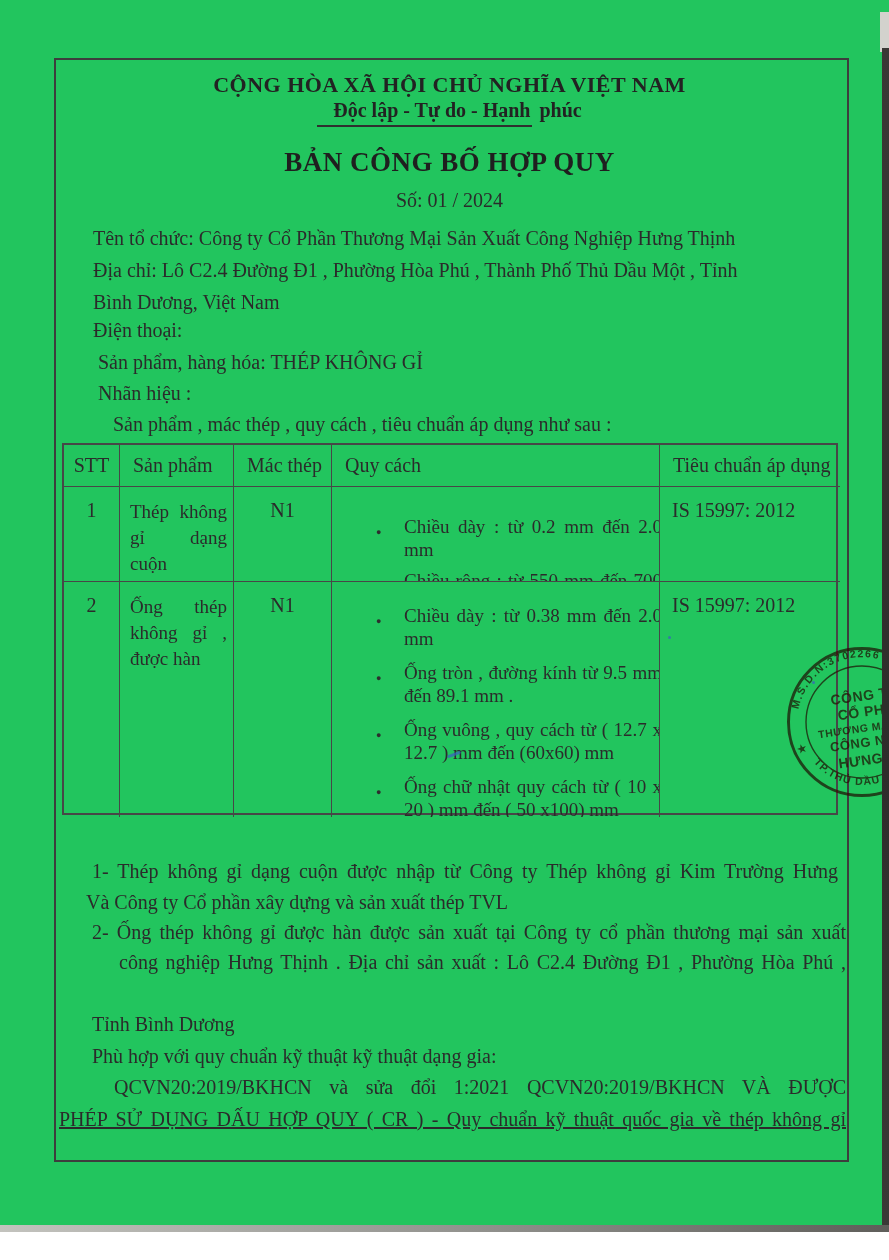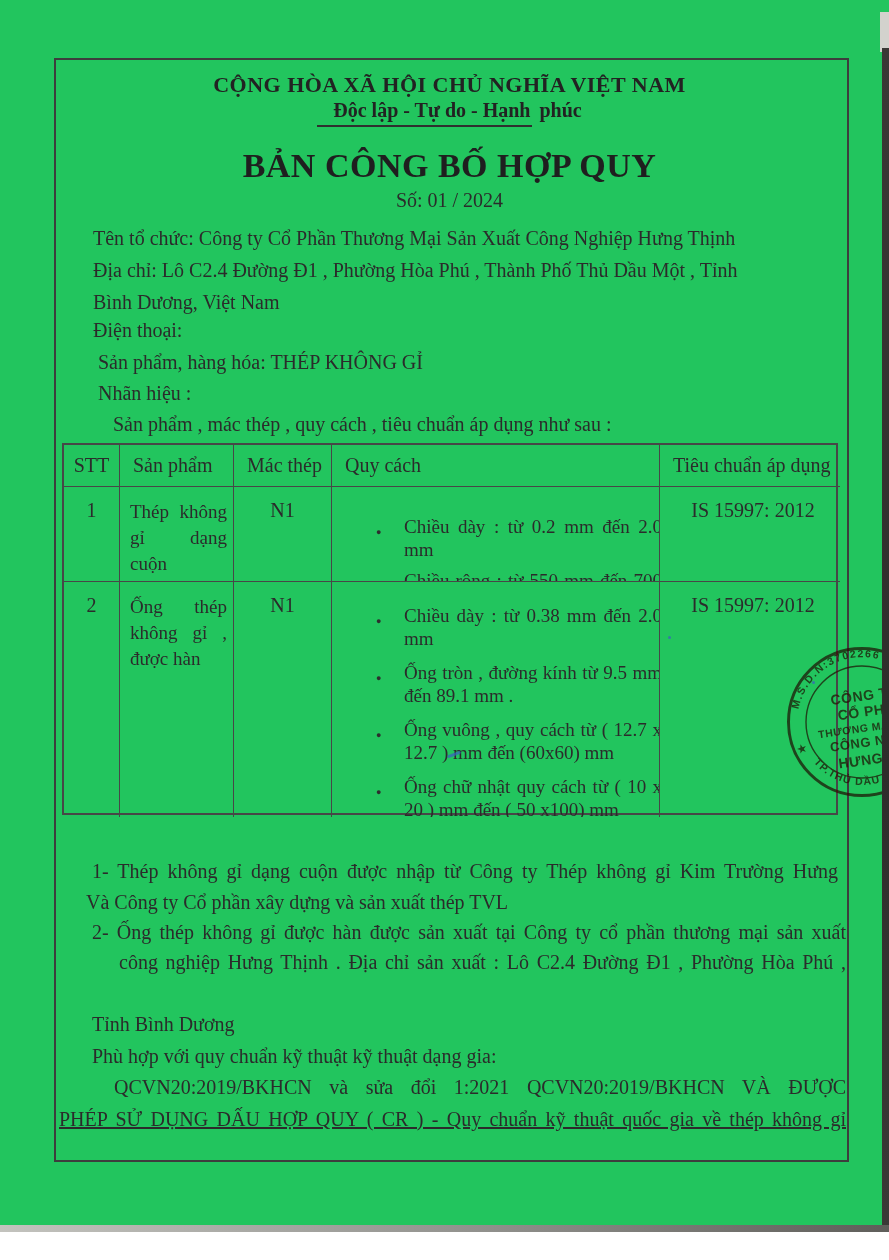--- a/index.html
+++ b/index.html
@@ -25,21 +25,21 @@
   
   .edge-right-top{position:absolute;right:0;top:12px;width:9px;height:40px;background:#d3d2cd;}
   .edge-right{position:absolute;right:0;top:48px;width:7px;height:1206px;background:linear-gradient(180deg,#3a3835,#2e2d2b 60%,#3b3a37);}
   .edge-bottom{position:absolute;left:0;bottom:0;width:889px;height:7px;background:linear-gradient(90deg,#c3c3be,#90908c 55%,#5f5e5a);}
   
   .center-line{position:absolute;left:54px;width:791px;text-align:center;}
   .nat-line1{top:72px;font-size:22px;font-weight:bold;letter-spacing:.5px;color:#222;}
   .motto{top:99px;font-size:20px;font-weight:bold;color:#222;}
   .motto .u{display:inline-block;border-bottom:2px solid #2f2f2f;padding:0 2px 3px 16px;}
   .motto .tail{padding-left:7px;}
-  .doc-title{top:147px;font-size:34px;font-weight:bold;letter-spacing:.5px;color:#1f1f1f;}
+  .doc-title{top:147px;font-size:27px;font-weight:bold;letter-spacing:.5px;color:#1f1f1f;}
   .doc-number{top:189px;font-size:20px;}
   
   .bodyline{position:absolute;font-size:20px;white-space:nowrap;}
   .l-org{left:93px;top:227px;}
   .l-addr1{left:93px;top:259px;}
   .l-addr2{left:93px;top:291px;}
   .l-phone{left:93px;top:319px;}
   .l-product{left:98px;top:351px;}
   .l-brand{left:98px;top:382px;}
   .l-intro{left:98px;top:413px;margin-left:15px;}
@@ -55,21 +55,21 @@
   }
   .cell{border-right:1.5px solid var(--line);border-bottom:1.5px solid var(--line);box-sizing:border-box;overflow:hidden;}
   .cell.last-col{border-right:none;}
   .cell.last-row{border-bottom:none;}
   .hcell{padding-top:9px;}
   .hcell.c-stt{text-align:center;}
   .hcell.c-pad{padding-left:13px;}
   .ccell{padding-top:12px;}
   .c-center{text-align:center;}
   .c-sp{padding:12px 6px 0 10px;text-align:justify;font-size:19px;line-height:26px;}
-  .c-std{padding:12px 6px 17px 12px;font-size:20px;text-align:center;}
+  .c-std{padding:12px 6px 17px 12px;font-size:20px;}
   .qc-list{margin:10px;padding:0;list-style:none;}
   .qc-r1{padding-top:18px;}
   .qc-r2{padding-top:12px;}
   .qc-list li{
     position:relative;margin:0 8px 8px 0;padding-left:62px;
     font-size:19px;line-height:23px;text-align:justify;width:258px;
   }
   .qc-r2 .qc-list li{margin-bottom:11px;}
   .qc-list li::before{
     content:"●";position:absolute;left:34px;top:6px;font-size:9px;color:#2e2e2e;

